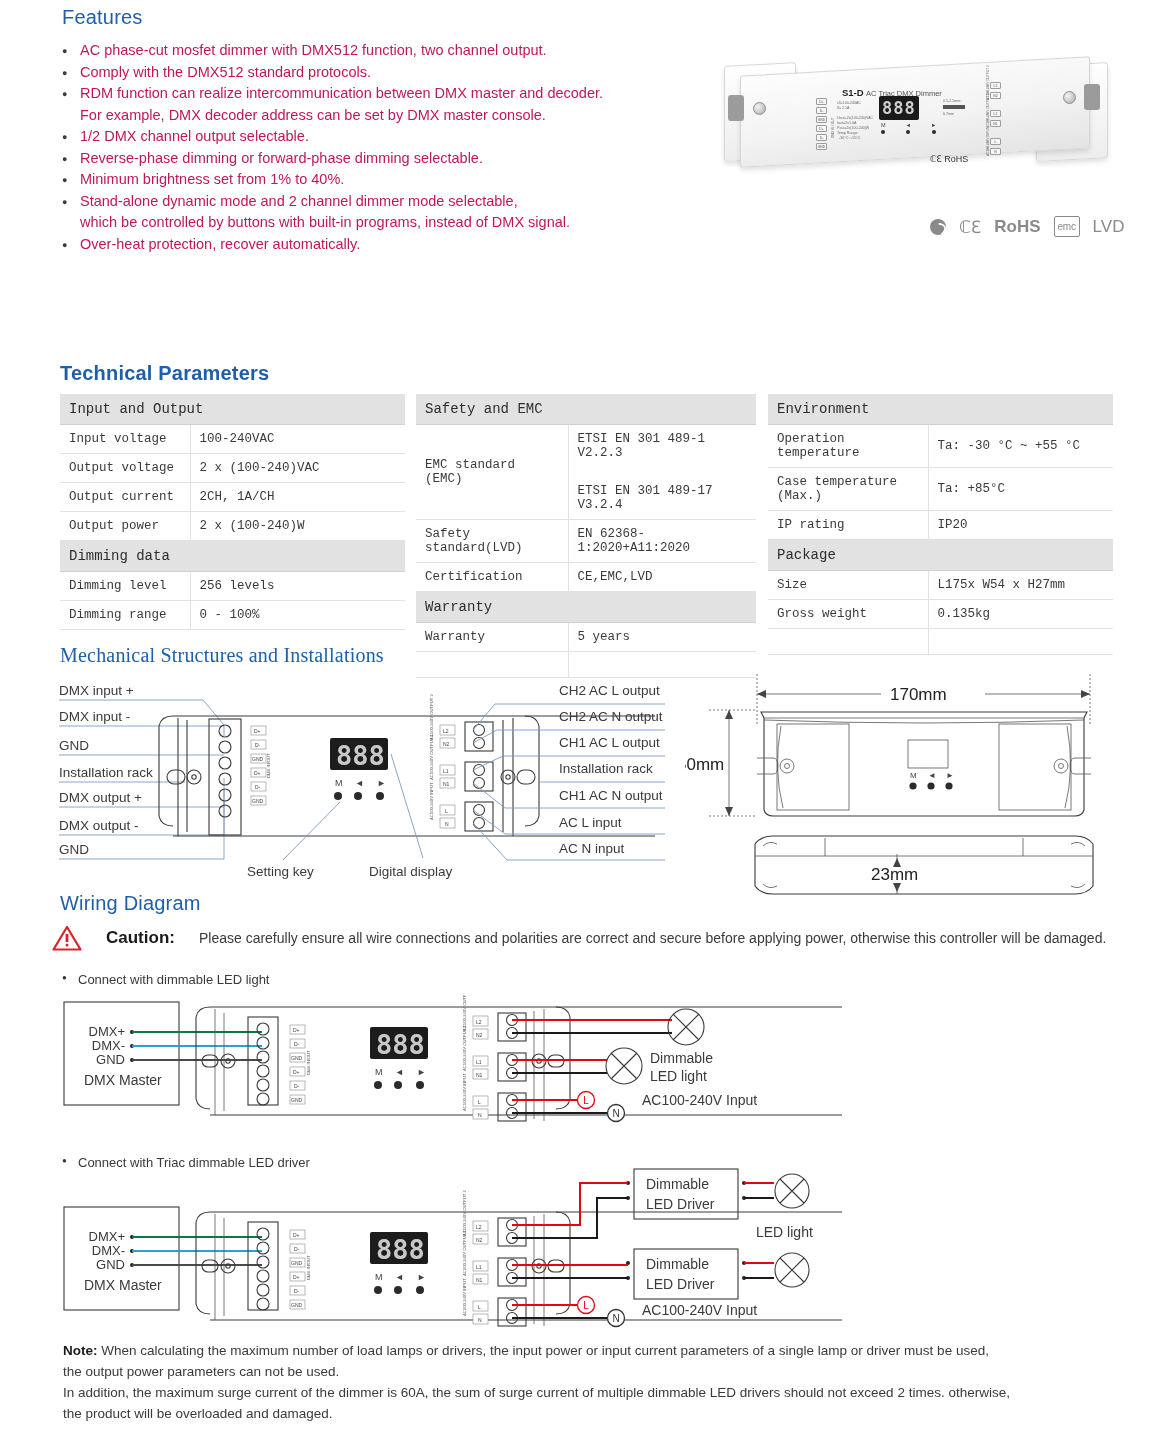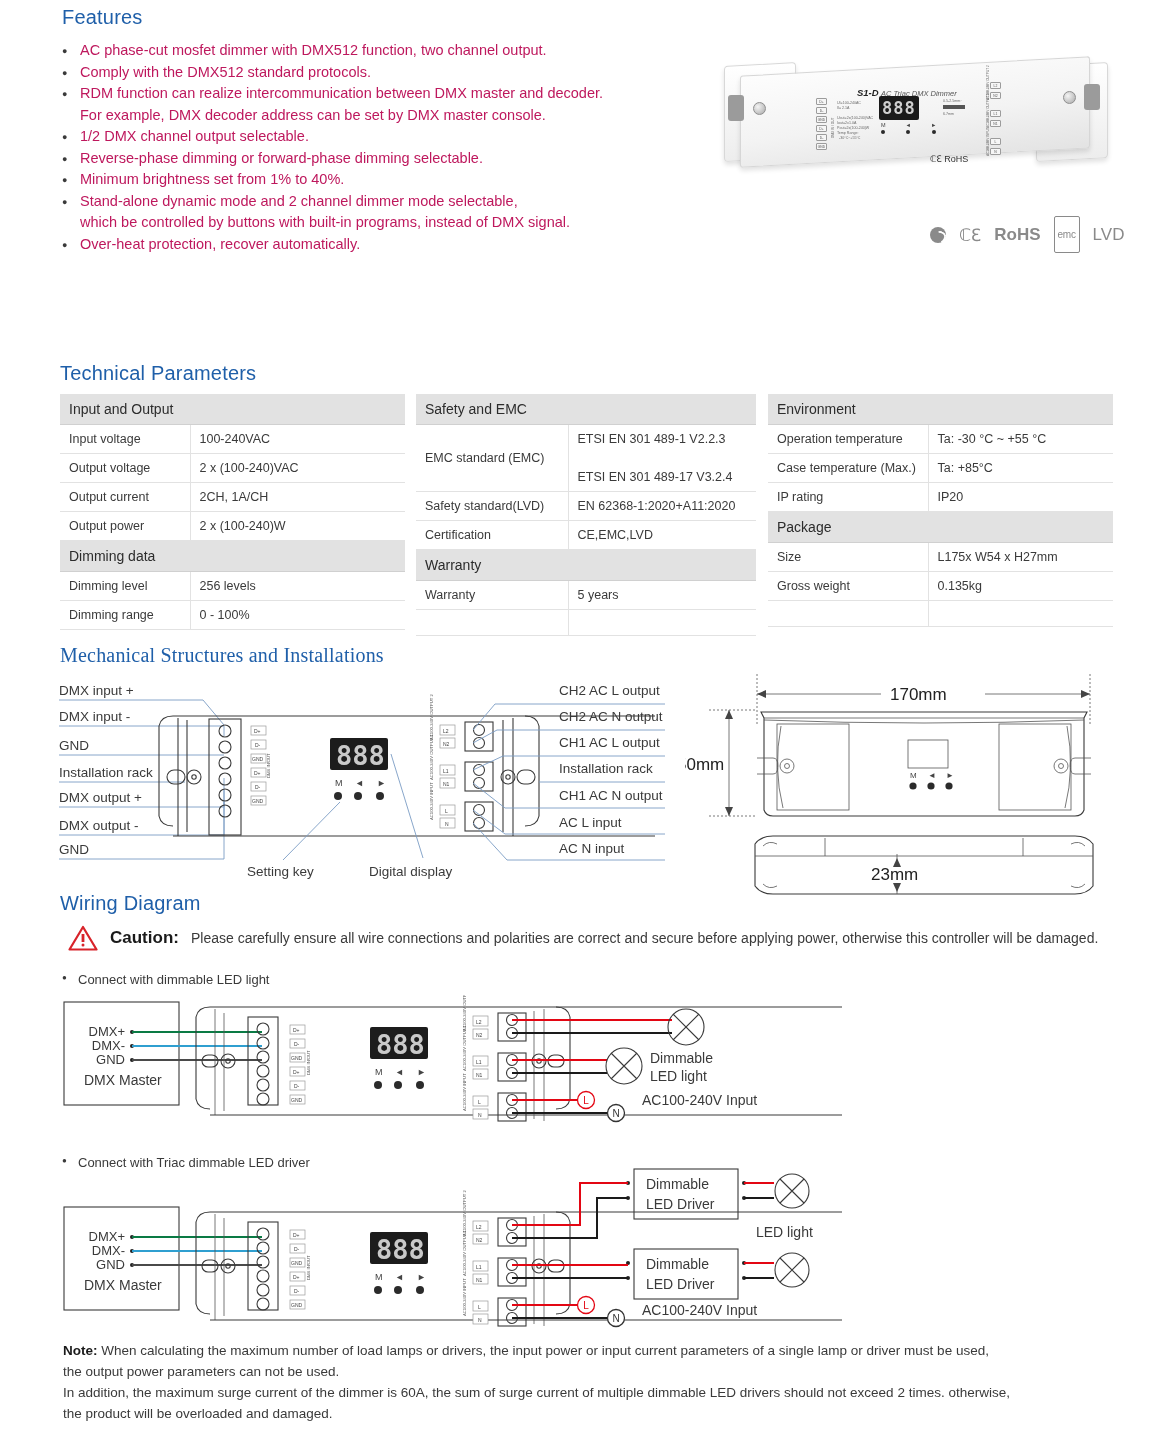--- a/index.html
+++ b/index.html
@@ -63,45 +63,45 @@
   .dev-seg i{ font-style:normal; color:#cfcfcf; font-family:"DejaVu Sans Mono", monospace; font-weight:bold; }
   .dev-keys{ position:absolute; display:flex; gap:20px; }
   .dev-keys .k{ display:flex; flex-direction:column; align-items:center; font-size:5.5px; color:#444; }
   .dev-keys .k b{ display:block; width:4px;height:4px;border-radius:50%;background:#2b2b2b;margin-top:2px; }
   .dev-pin{ position:absolute; border:1px solid #9c9c9c; background:#f6f6f6; font-size:3.4px; color:#555; text-align:center; line-height:6px; width:11px; height:7px; border-radius:1px;}
   .dev-vlabel{ position:absolute; font-size:3.2px; color:#666; white-space:nowrap; transform:rotate(-90deg); transform-origin:left top; }
   .dev-ce{ position:absolute; font-size:9px; color:#333; white-space:nowrap; }
 
   
   #cert-row{ position:absolute; left:930px; top:216px; display:flex; align-items:center; gap:13px; font-size:17px; color:#8a8a8a; }
-  #cert-row .emc{ font-size:10px; border:1.4px solid #8a8a8a; padding:12px 3px; border-radius:2px; letter-spacing:-.3px;}
+  #cert-row .emc{ font-size:10px; border:1.4px solid #8a8a8a; padding:4px 3px; border-radius:2px; letter-spacing:-.3px;}
   #cert-row .cmark{ width:16px;height:16px;border-radius:50%;background:#8a8a8a;position:relative;}
   #cert-row .cmark::after{content:"";position:absolute;left:4px;top:4px;width:8px;height:8px;border-radius:50%;border:2px solid #fff;border-left-color:transparent;border-bottom-color:transparent;transform:rotate(30deg);}
 
   
   .tbl{ position:absolute; border-collapse:collapse; font-size:12.5px; }
-  .tbl td{ padding:7px 9px; border-bottom:1px solid #e2e2e2; color:#3a3a3a; vertical-align:middle; }
+  .tbl td{ padding:7px 9px; border-bottom:1px solid #e2e2e2; color:#3a3a3a; vertical-align:middle;font-family:Liberation Mono, monospace; }
   .tbl tr.hdr td{ background:#e2e2e2; font-size:14px; color:#2c2c2c; border-bottom:1px solid #d0d0d0; padding:7px 9px; }
   .tbl td.k{ border-right:1px solid #e2e2e2; }
   .tbl td.blank{ height:26px; }
 
   
   svg{ display:block; }
   .lbl{ font-family:"Liberation Sans", sans-serif; font-size:13.5px; fill:#3a3a3a; }
   .lbl-sm{ font-family:"Liberation Sans", sans-serif; font-size:11.5px; fill:#3a3a3a; }
   .lbl-dim{ font-family:"Liberation Sans", sans-serif; font-size:17px; fill:#222; }
   .lead{ stroke:#7b9cc4; stroke-width:.9; fill:none; }
   .draw{ stroke:#3a3a3a; stroke-width:1.1; fill:none; }
   .drawthin{ stroke:#555; stroke-width:.8; fill:none; }
   .pinbox{ stroke:#9a9a9a; stroke-width:.7; fill:#fff; }
   .pintxt{ font-family:"Liberation Sans", sans-serif; font-size:5px; fill:#444; }
   .vtxt{ font-family:"Liberation Sans", sans-serif; font-size:4.2px; fill:#555; }
 
   
-  #caution{ position:absolute; left:68px; top:925px; display:flex; align-items:center; gap:12px; white-space:nowrap;text-align:right; }
+  #caution{ position:absolute; left:52px; top:925px; display:flex; align-items:center; gap:24px; white-space:nowrap;text-align:right; }
   #caution .ct{ font-size:17px; color:#1a1a1a; font-weight:bold; }
   #caution .cb{ font-size:14px; color:#3a3a3a; }
 
   .bullet-line{ position:absolute; font-size:13px; color:#3a3a3a; padding-left:16px; }
   .bullet-line::before{ content:"\25CF"; position:absolute; left:0; top:1px; font-size:8px; }
 
   
   #note{ position:absolute; left:63px; top:1340px; width:1060px; font-size:13.5px; line-height:21px; color:#3a3a3a; }
   #note b{ color:#1a1a1a; }
 </style>
@@ -128,21 +128,21 @@
   <div id="product-photo">
     <div class="dev-cap l"></div>
     <div class="dev-cap r"></div>
     <div class="dev-body"></div>
 
     <div class="dev-notch" style="left:10px; top:55px;"></div>
     <div class="dev-notch" style="left:366px; top:44px;"></div>
     <div class="dev-screw" style="left:35px; top:62px;"></div>
     <div class="dev-screw" style="left:345px; top:51px;"></div>
 
-    <div class="dev-title" style="left:139px; top:47px;font-style:italic;"><span style="font-weight:bold;color:#222;font-size:9.5px;">S1-D</span>
+    <div class="dev-title" style="left:124px; top:47px;"><span style="font-weight:bold;color:#222;font-size:9.5px;">S1-D</span>
          <span>AC Triac DMX Dimmer</span></div>
 
     <div class="dev-tiny" style="left:119px; top:61px;">
       UI=100-240AC<br>II= 2.1A<br><br>Uout=2x(100-240)VAC<br>Iout=2x1.0A<br>Pout=2x(100-240)W<br>Temp Range:<br>&nbsp;&nbsp;-30°C~+55°C
     </div>
 
     <div class="dev-seg" style="left:161px; top:56px;">
       <i style="font-size:17px;letter-spacing:1px;">888</i>
     </div>
 
@@ -195,21 +195,21 @@
   </div>
 
   <div id="cert-row">
     <span class="cmark"></span>
     <span style="font-family:'DejaVu Sans',sans-serif;">ℂℇ</span>
     <span style="font-weight:bold;">RoHS</span>
     <span class="emc">emc</span>
     <span>LVD</span>
   </div>
 
-  <div class="sec-title" style="left:60px; top:362px;">Technical Parameters</div>
+  <div class="sec-title" style="left:60px; top:362px;font-weight:bold;">Technical Parameters</div>
 
   <table class="tbl" style="left:60px; top:394px; width:345px;">
     <tbody>
         <tr class="hdr">
           <td colspan="2">Input and Output</td>
         </tr>
     <tr>
           <td class="k" style="width:130px;">Input voltage</td>
           <td>100-240VAC</td>
         </tr>

